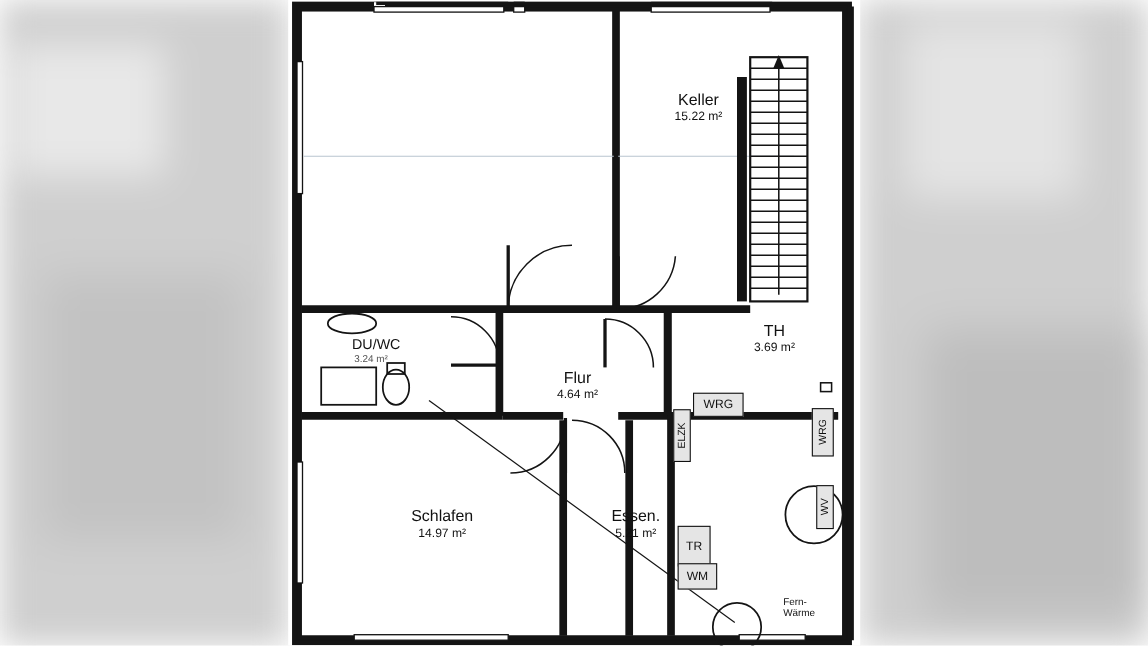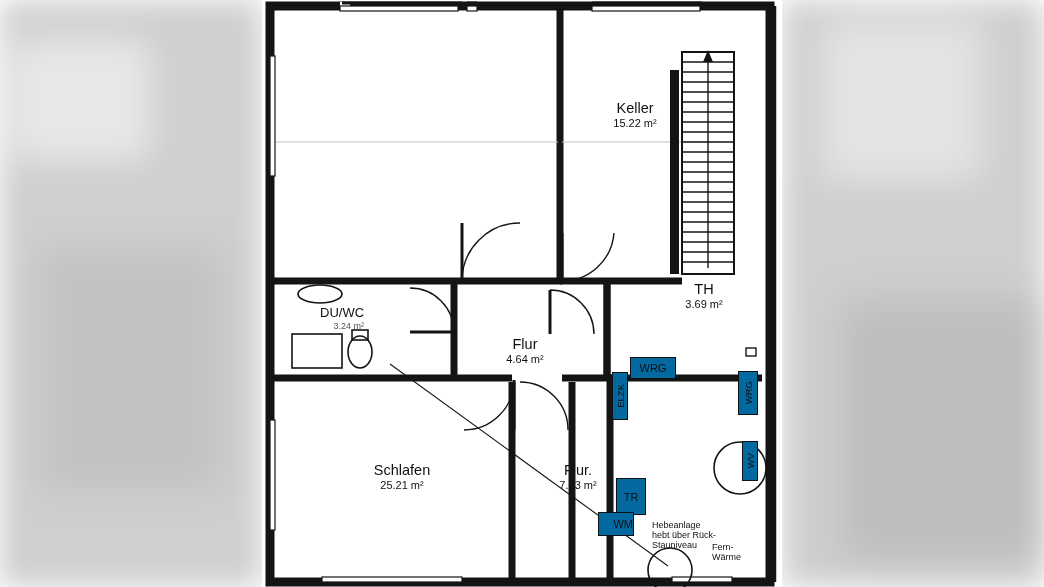--- a/index.html
+++ b/index.html
@@ -76,31 +76,31 @@
     line-height: 1.15;
   }
   .room-name {
     font-size: 14.5px;
     font-weight: 400;
   }
   .room-area {
     font-size: 11px;
   }
   .small-name { font-size: 13px; }
-  .tiny { font-size: 9px; text-align: right; }
+  .tiny { font-size: 9px; }
   .boxlabel {
     position: absolute;
     font-family: "Liberation Sans", sans-serif;
     font-size: 11px;
     color: #111;
     display: flex;
     align-items: center;
     justify-content: center;
     border: 1.6px solid #111;
-    background: #0369a1;
+    background: #e5e5e5;
     box-sizing: border-box;
   }
   .vert {
     writing-mode: vertical-rl;
     transform: rotate(180deg);
     font-size: 9.5px;
     letter-spacing: 0px;
   }
   .note {
     position: absolute;
@@ -228,49 +228,49 @@
         <circle cx="408" cy="570" r="22" stroke-width="1.6"></circle>
 
         <line x1="128" y1="364" x2="406" y2="566" stroke-width="1.1"></line>
 
         <rect x="484" y="348" width="10" height="8" stroke-width="1.4"></rect>
         <rect x="484" y="404" width="10" height="8" stroke-width="1.4"></rect>
       </g>
     </svg>
 
 
-    <div class="lbl center" style="left:373px; top:100px;">
+    <div class="lbl center" style="left:373px; top:83px;">
       <div class="room-name">Keller</div>
       <div class="room-area">15.22 m²</div>
     </div>
 
-    <div class="lbl center" style="left:442px; top:281px;">
+    <div class="lbl center" style="left:442px; top:293px;">
       <div class="room-name">TH</div>
       <div class="room-area">3.69 m²</div>
     </div>
 
     <div class="lbl" style="left:58px; top:306px; text-align:left;">
       <div class="small-name">DU/WC</div>
       <div class="tiny" style="opacity:.75; margin-left:2px;">3.24 m²</div>
     </div>
 
     <div class="lbl center" style="left:263px; top:316px;margin-top:20px;">
       <div class="room-name">Flur</div>
       <div class="room-area">4.64 m²</div>
     </div>
 
 
     <div class="lbl center" style="left:140px; top:462px;">
       <div class="room-name">Schlafen</div>
-      <div class="room-area">25.21 m²</div>
+      <div class="room-area">14.97 m²</div>
     </div>
 
     <div class="lbl center" style="left:316px; top:462px;">
-      <div class="room-name">Flur.</div>
-      <div class="room-area">7.93 m²</div>
+      <div class="room-name">Essen.</div>
+      <div class="room-area">5.21 m²</div>
     </div>
 
     <div class="boxlabel" style="left:368px; top:357px; width:46px; height:22px;">
       <span>WRG</span>
     </div>
 
     <div class="boxlabel" style="left:476px; top:371px; width:20px; height:44px;">
       <span class="vert">WRG</span>
     </div>
 
@@ -279,29 +279,24 @@
     </div>
 
     <div class="boxlabel" style="left:480px; top:441px; width:16px; height:40px;">
       <span class="vert">WV</span>
     </div>
 
     <div class="boxlabel" style="left:354px; top:478px; width:30px; height:37px;">
       <span>TR</span>
     </div>
 
-    <div class="boxlabel" style="left:336px; top:512px; width:36px; height:24px;justify-content:flex-end;">
+    <div class="boxlabel" style="left:354px; top:512px; width:36px; height:24px;">
       <span>WM</span>
     </div>
 
     <div class="note" style="left:450px; top:532px; text-align:left; width:50px;">
       <span>Fern-
 Wärme</span>
     </div>
 
-    <div class="note" style="left:390px; top:510px;">
-      <span>Hebeanlage
-hebt über Rück-
-Stauniveau</span>
-    </div>
 
   </div>
 </div>
 
 </body></html>

